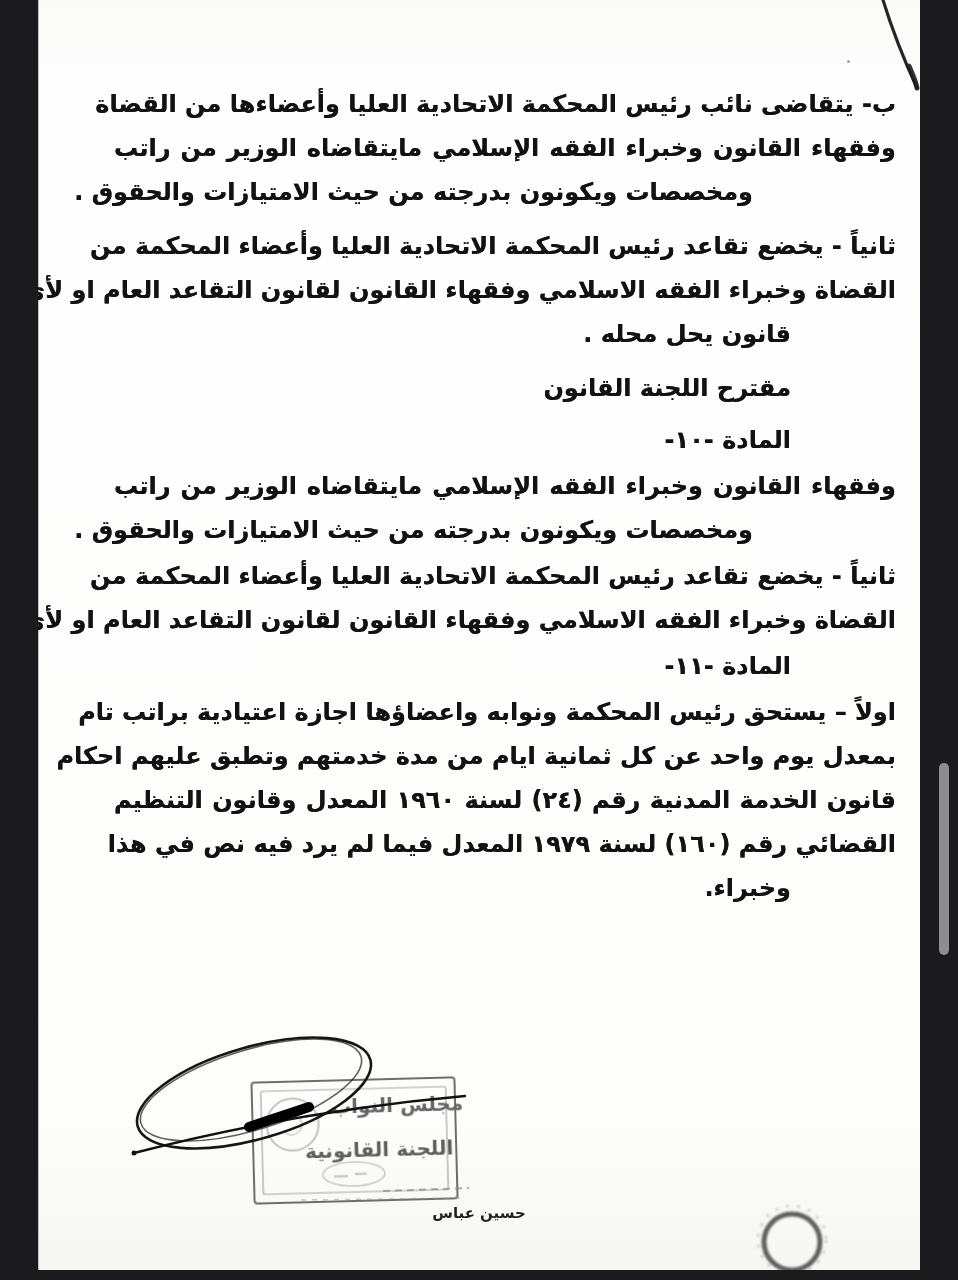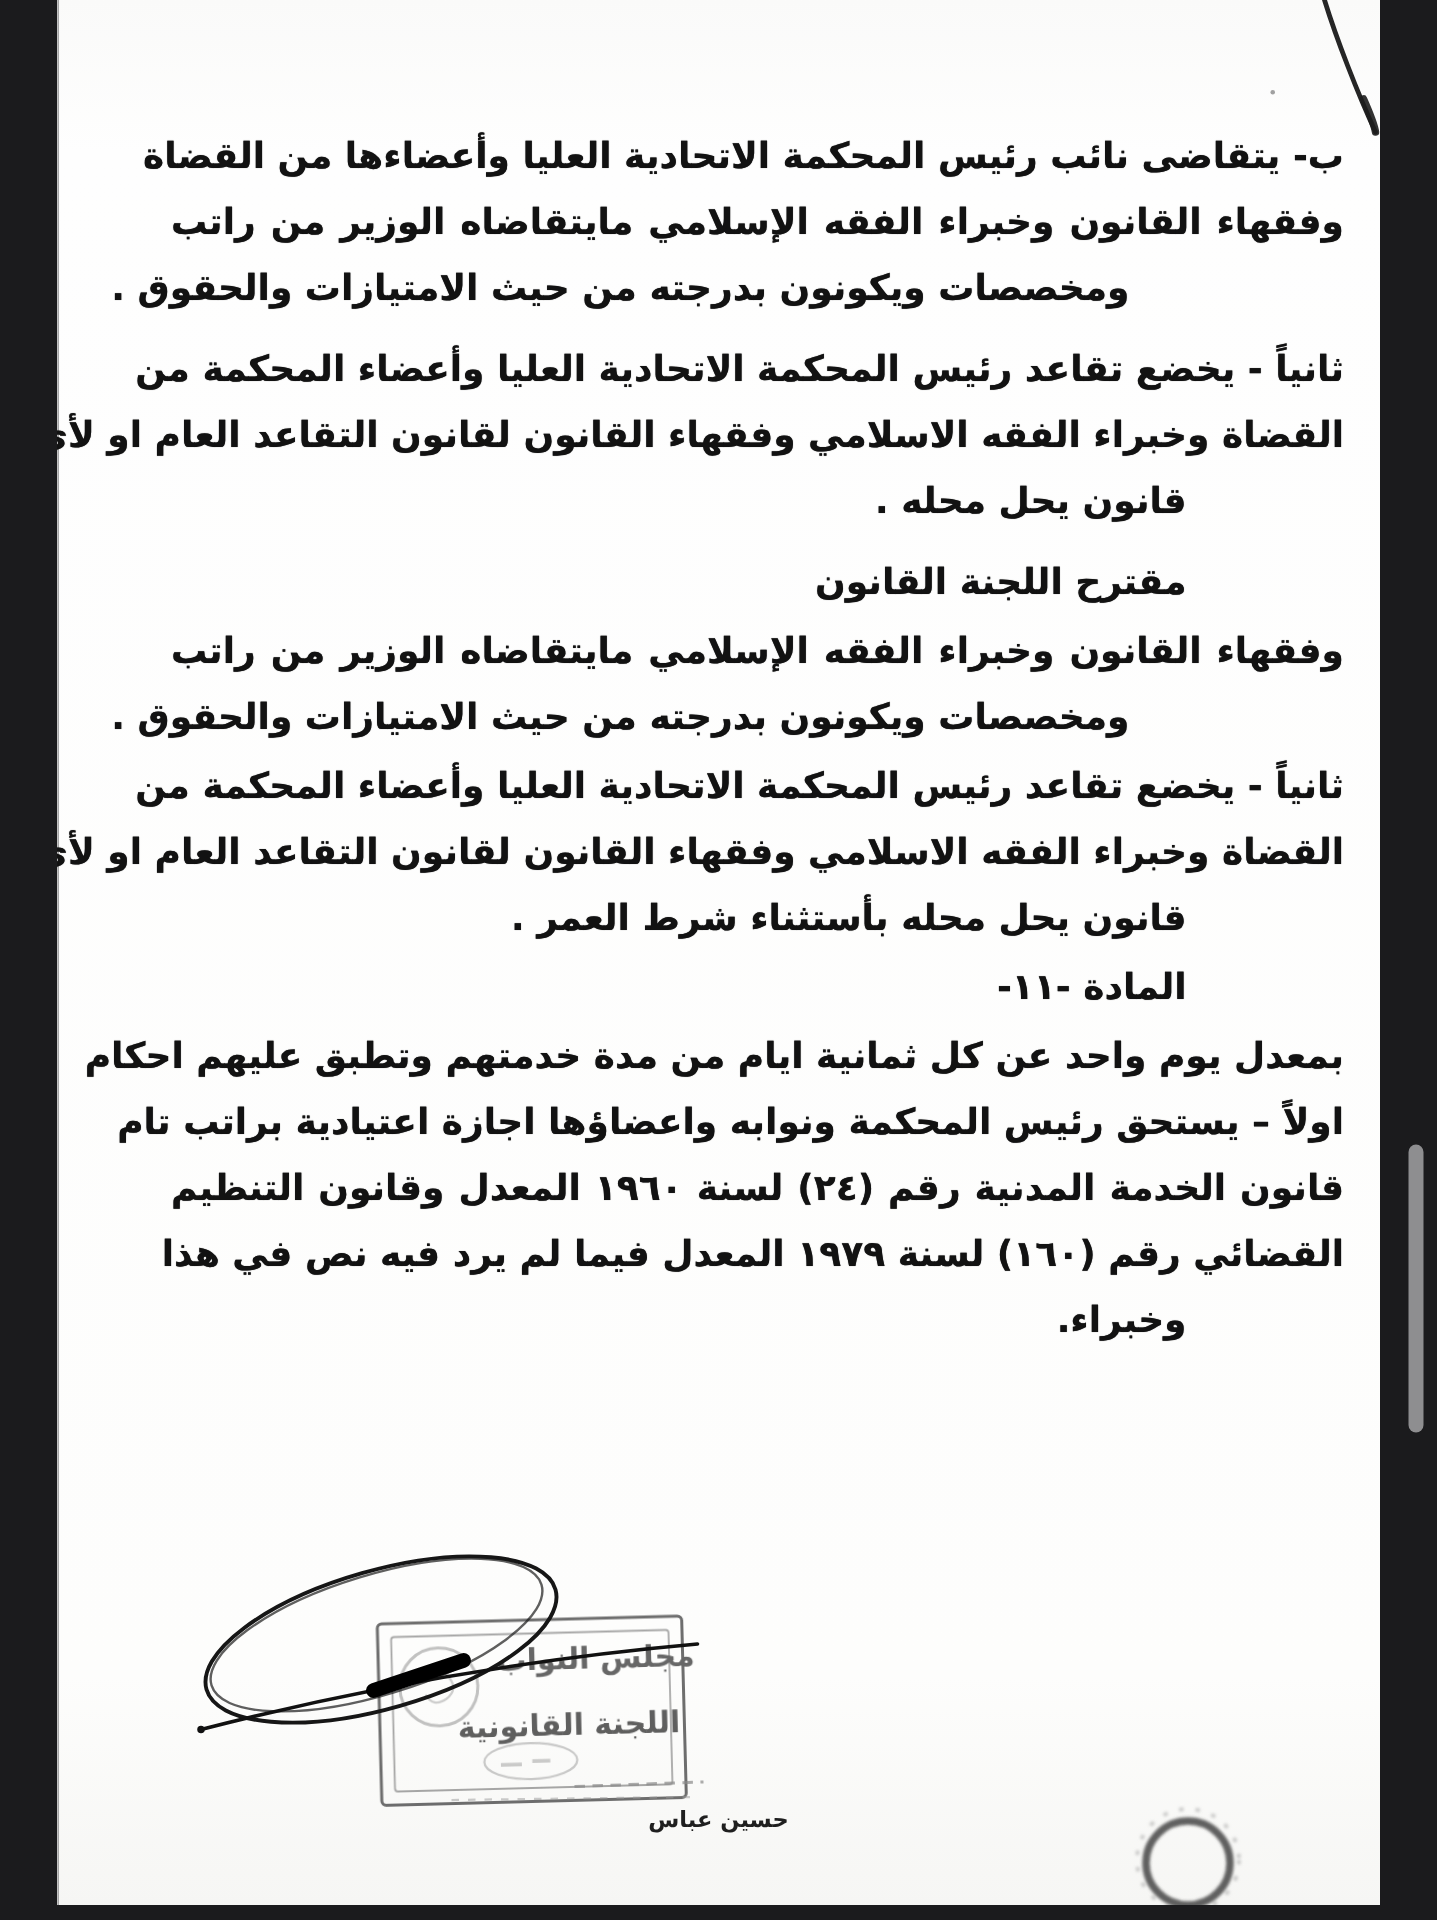--- a/index.html
+++ b/index.html
@@ -63,33 +63,33 @@
         <div class="ln jst">ب- يتقاضى نائب رئيس المحكمة الاتحادية العليا وأعضاءها من القضاة</div>
         <div class="ln jst">وفقهاء القانون وخبراء الفقه الإسلامي مايتقاضاه الوزير من راتب</div>
         <div class="ln ind-lg">ومخصصات ويكونون بدرجته من حيث الامتيازات والحقوق .</div>
       </div>
       <div class="para">
         <div class="ln jst">ثانياً - يخضع تقاعد رئيس المحكمة الاتحادية العليا وأعضاء المحكمة من</div>
         <div class="ln jst">القضاة وخبراء الفقه الاسلامي وفقهاء القانون لقانون التقاعد العام او لأي</div>
         <div class="ln ind">قانون يحل محله .</div>
       </div>
       <div class="ln ind h-line">مقترح اللجنة القانون</div>
+      <div class="ln ind a-line">المادة -١٠-</div>
       <div class="para tight">
         <div class="ln jst">وفقهاء القانون وخبراء الفقه الإسلامي مايتقاضاه الوزير من راتب</div>
         <div class="ln ind-lg">ومخصصات ويكونون بدرجته من حيث الامتيازات والحقوق .</div>
       </div>
       <div class="para tight">
         <div class="ln jst">ثانياً - يخضع تقاعد رئيس المحكمة الاتحادية العليا وأعضاء المحكمة من</div>
         <div class="ln jst">القضاة وخبراء الفقه الاسلامي وفقهاء القانون لقانون التقاعد العام او لأي</div>
-        <div class="ln ind">قانون يحل محله بأستثناء شرط العمر .</div>
       </div>
       <div class="ln ind a-line2">المادة -١١-</div>
       <div class="para tight">
+        <div class="ln jst">اولاً – يستحق رئيس المحكمة ونوابه واعضاؤها اجازة اعتيادية براتب تام</div>
         <div class="ln jst">بمعدل يوم واحد عن كل ثمانية ايام من مدة خدمتهم وتطبق عليهم احكام</div>
-        <div class="ln jst">اولاً – يستحق رئيس المحكمة ونوابه واعضاؤها اجازة اعتيادية براتب تام</div>
         <div class="ln jst">قانون الخدمة المدنية رقم (٢٤) لسنة ١٩٦٠ المعدل وقانون التنظيم</div>
         <div class="ln jst">القضائي رقم (١٦٠) لسنة ١٩٧٩ المعدل فيما لم يرد فيه نص في هذا</div>
         <div class="ln ind">وخبراء.</div>
       </div>
     </div>
 
     <svg class="sig-svg" viewBox="108 1012 420 215">
       <defs>
         <filter id="fz" x="-10%" y="-10%" width="120%" height="120%">
           <feGaussianBlur stdDeviation="0.5"></feGaussianBlur>

